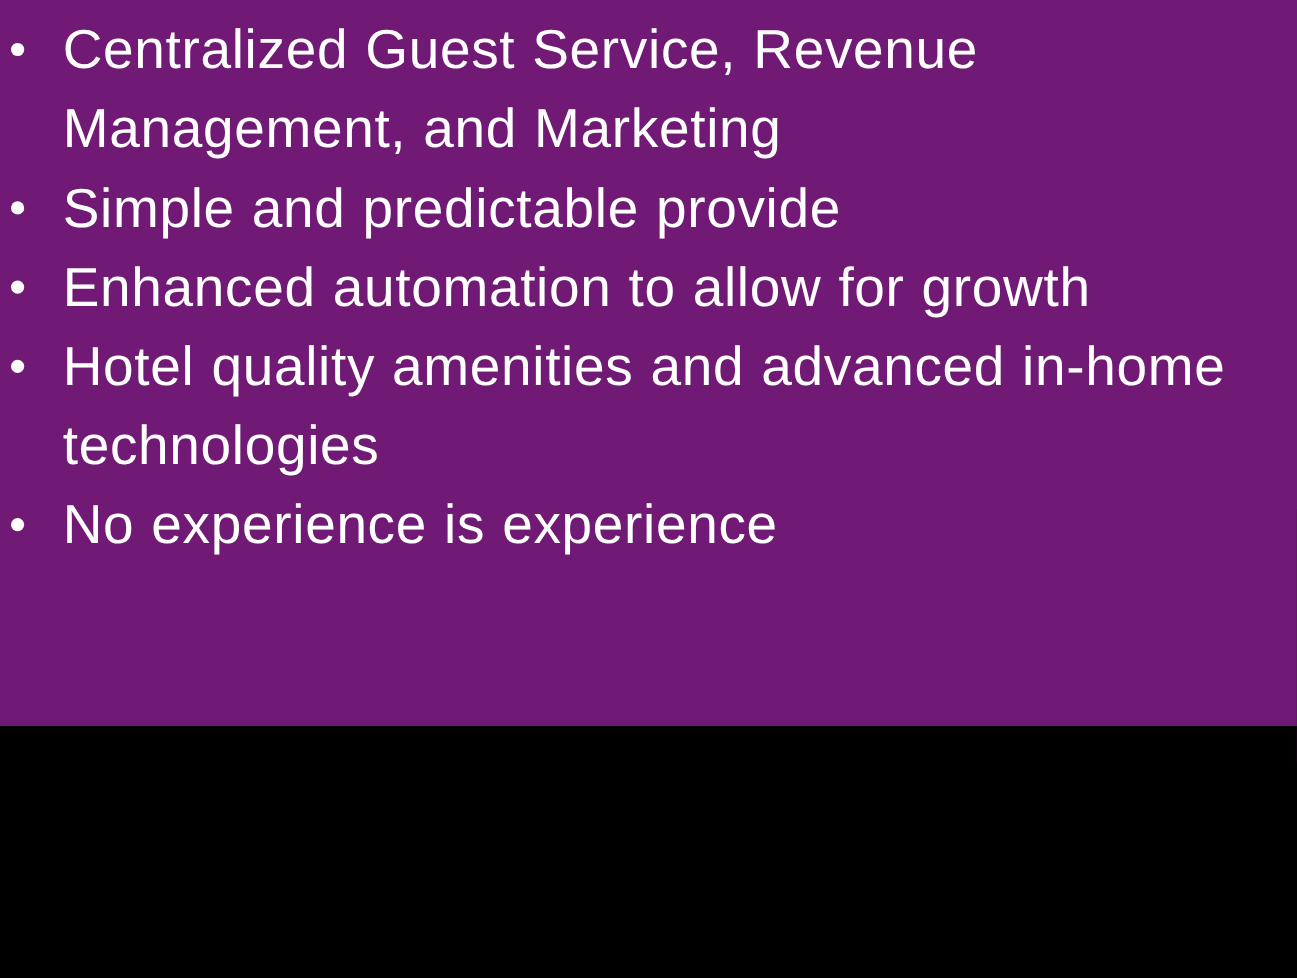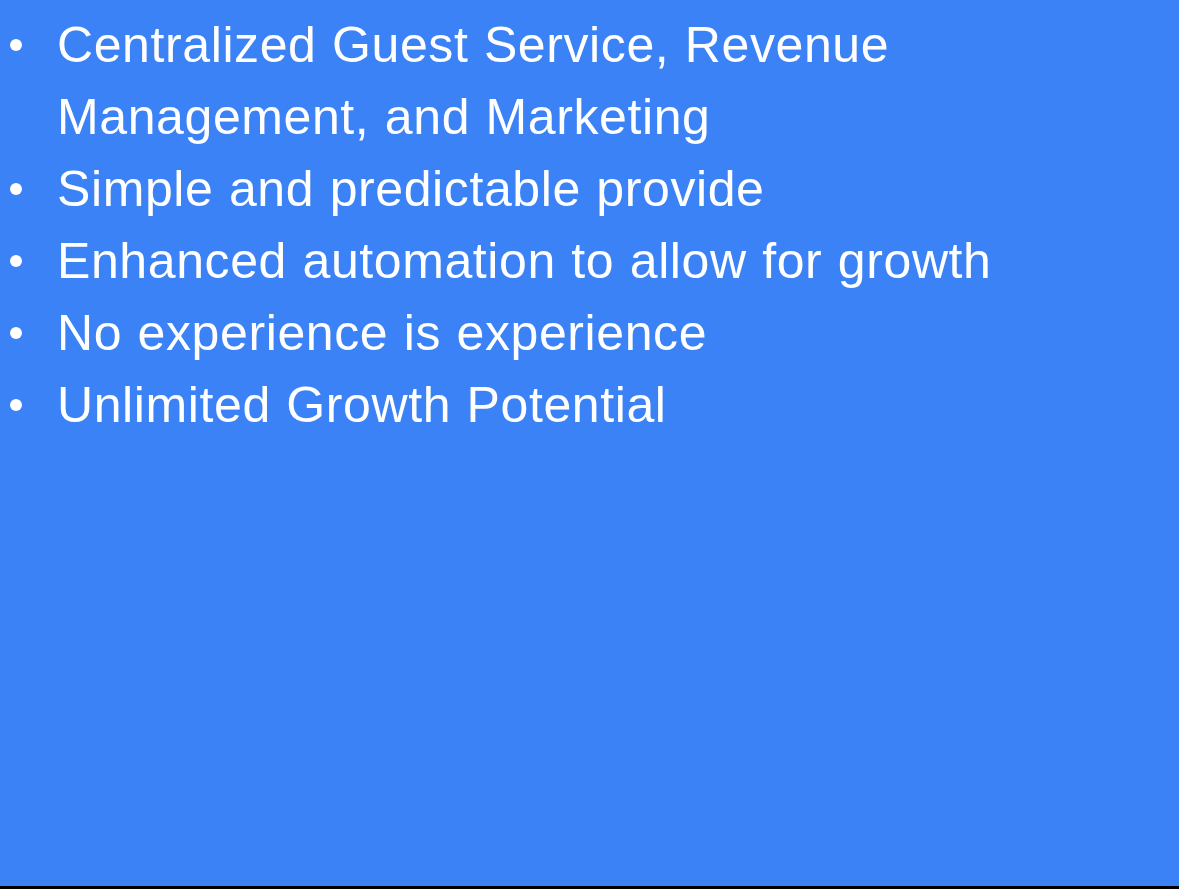--- a/index.html
+++ b/index.html
@@ -10,22 +10,22 @@
     background: #000000;
     width: 1179px;
     height: 889px;
     overflow: hidden;
     font-family: "Liberation Sans", sans-serif;
   }
 
   #slide {
     position: relative;
     width: 1179px;
-    height: 886px;
-    background: #3b82f6;
+    height: 660px;
+    background: #701a75;
     box-sizing: border-box;
   }
 
   #bullet-list {
     list-style: none;
     margin: 0;
     padding: 0;
     position: absolute;
     left: 0;
     top: 9px;
@@ -77,27 +77,27 @@
     <li class="bullet-item">
       <span class="bullet-marker"></span>
       <span class="bullet-text">Simple and predictable provide</span>
     </li>
 
     <li class="bullet-item">
       <span class="bullet-marker"></span>
       <span class="bullet-text">Enhanced automation to allow for growth</span>
     </li>
 
+    <li class="bullet-item">
+      <span class="bullet-marker"></span>
+      <span class="bullet-text">Hotel quality amenities and advanced in-home technologies</span>
+    </li>
 
     <li class="bullet-item">
       <span class="bullet-marker"></span>
       <span class="bullet-text">No experience is experience</span>
     </li>
 
 
-    <li class="bullet-item">
-      <span class="bullet-marker"></span>
-      <span class="bullet-text">Unlimited Growth Potential</span>
-    </li>
 
 
   </ul>
 </div>
 
 </body></html>

